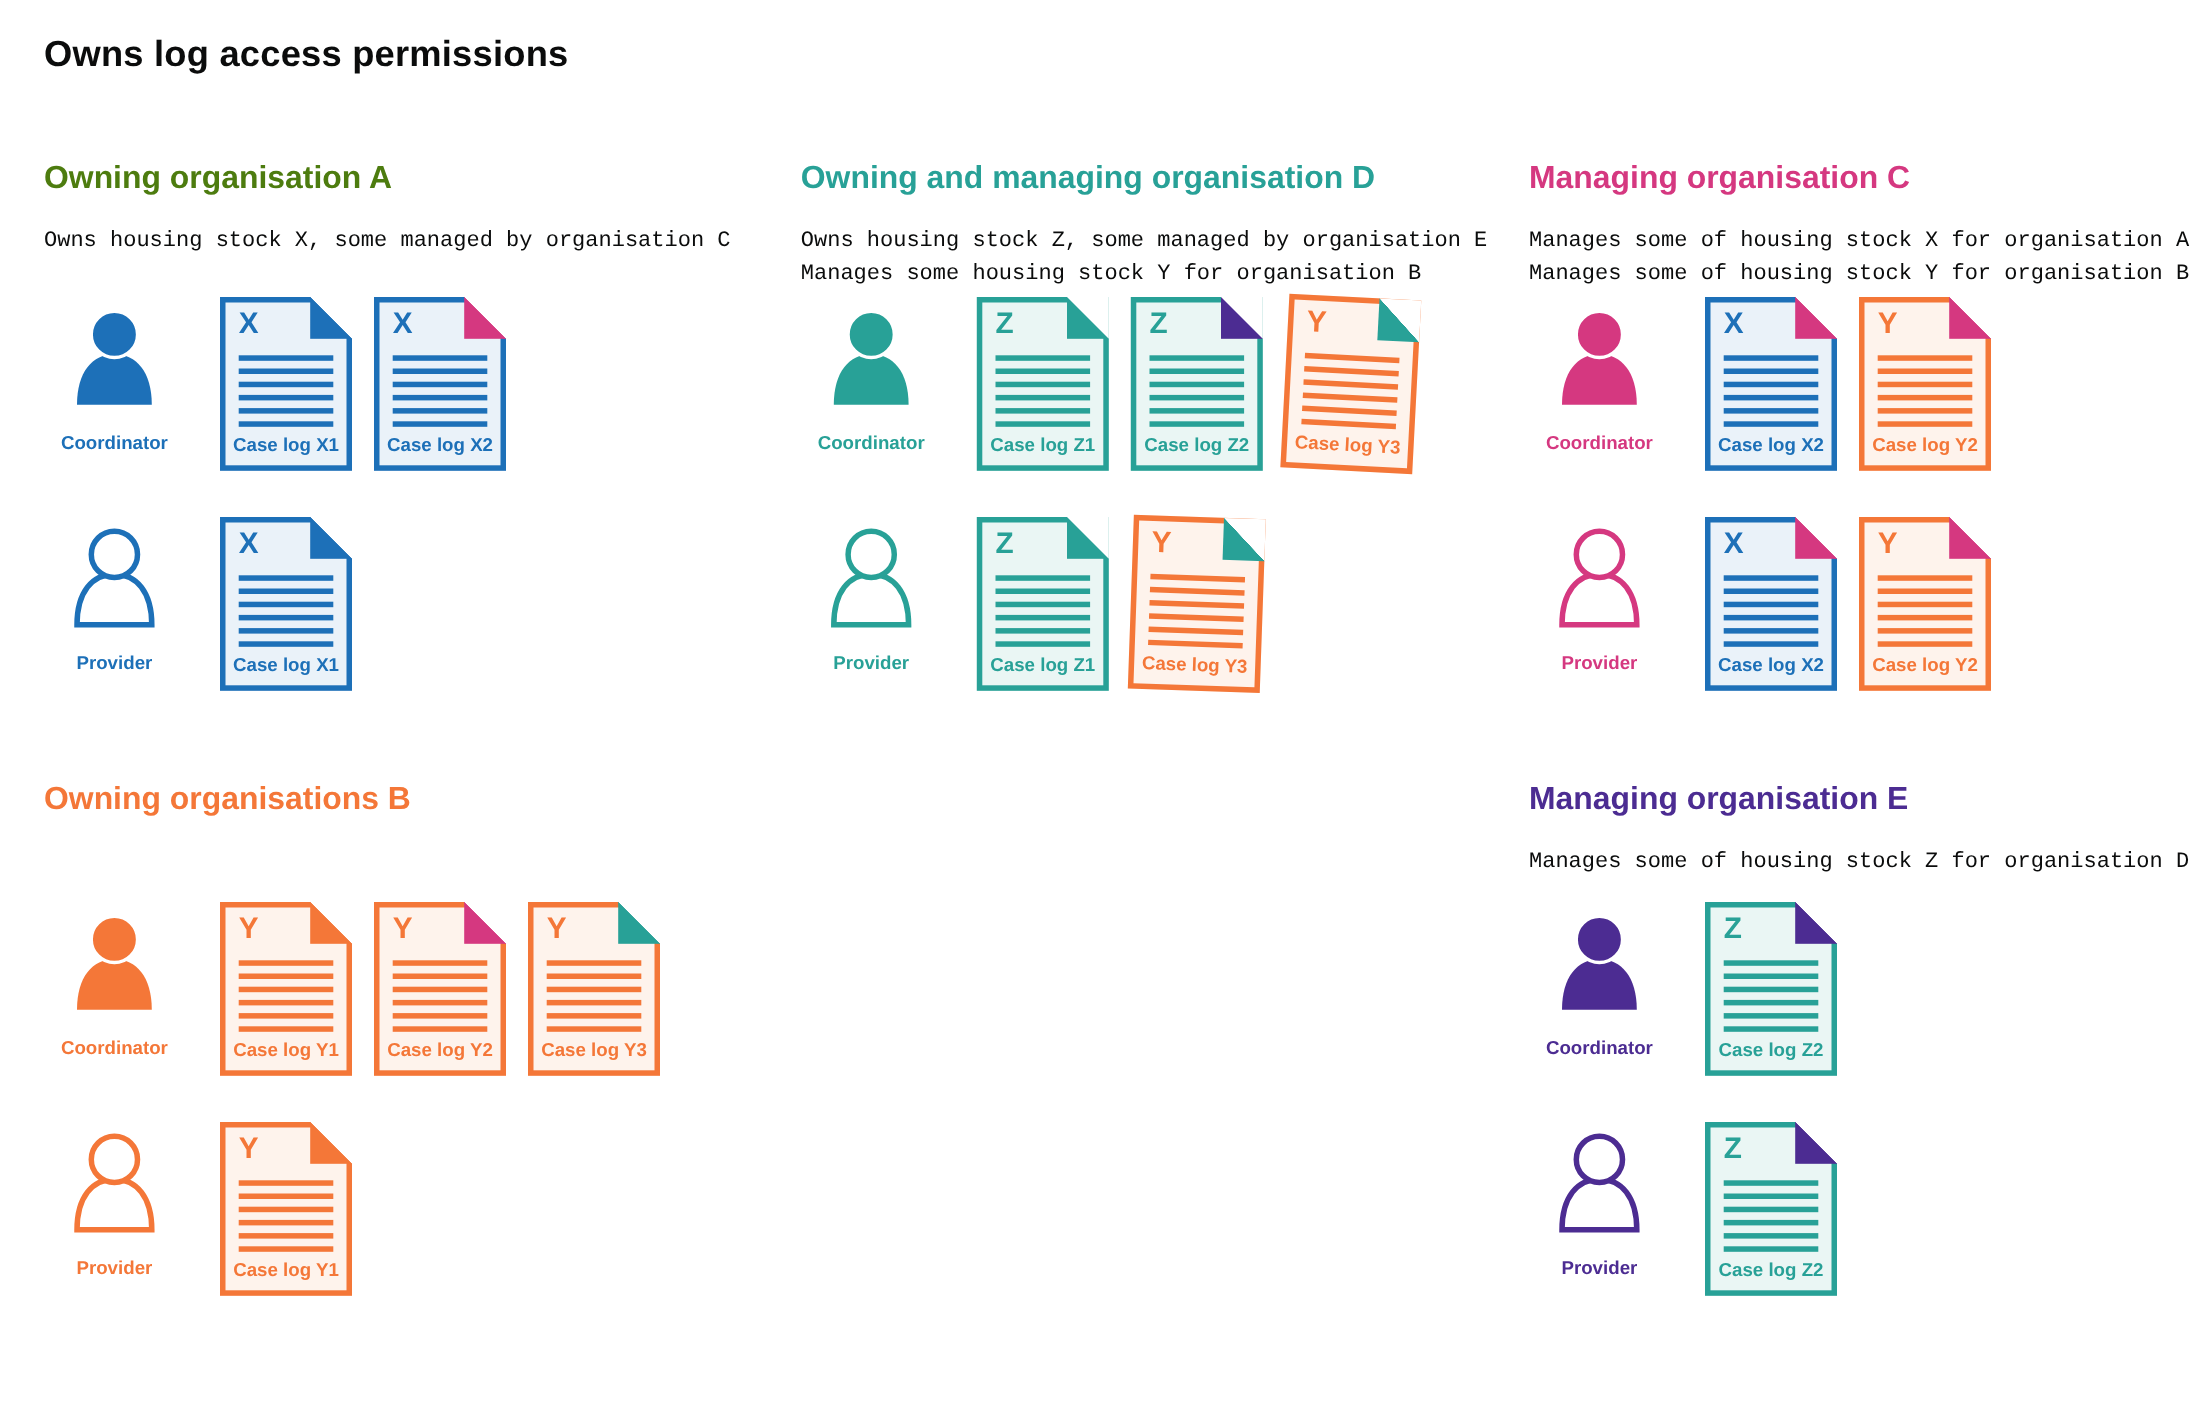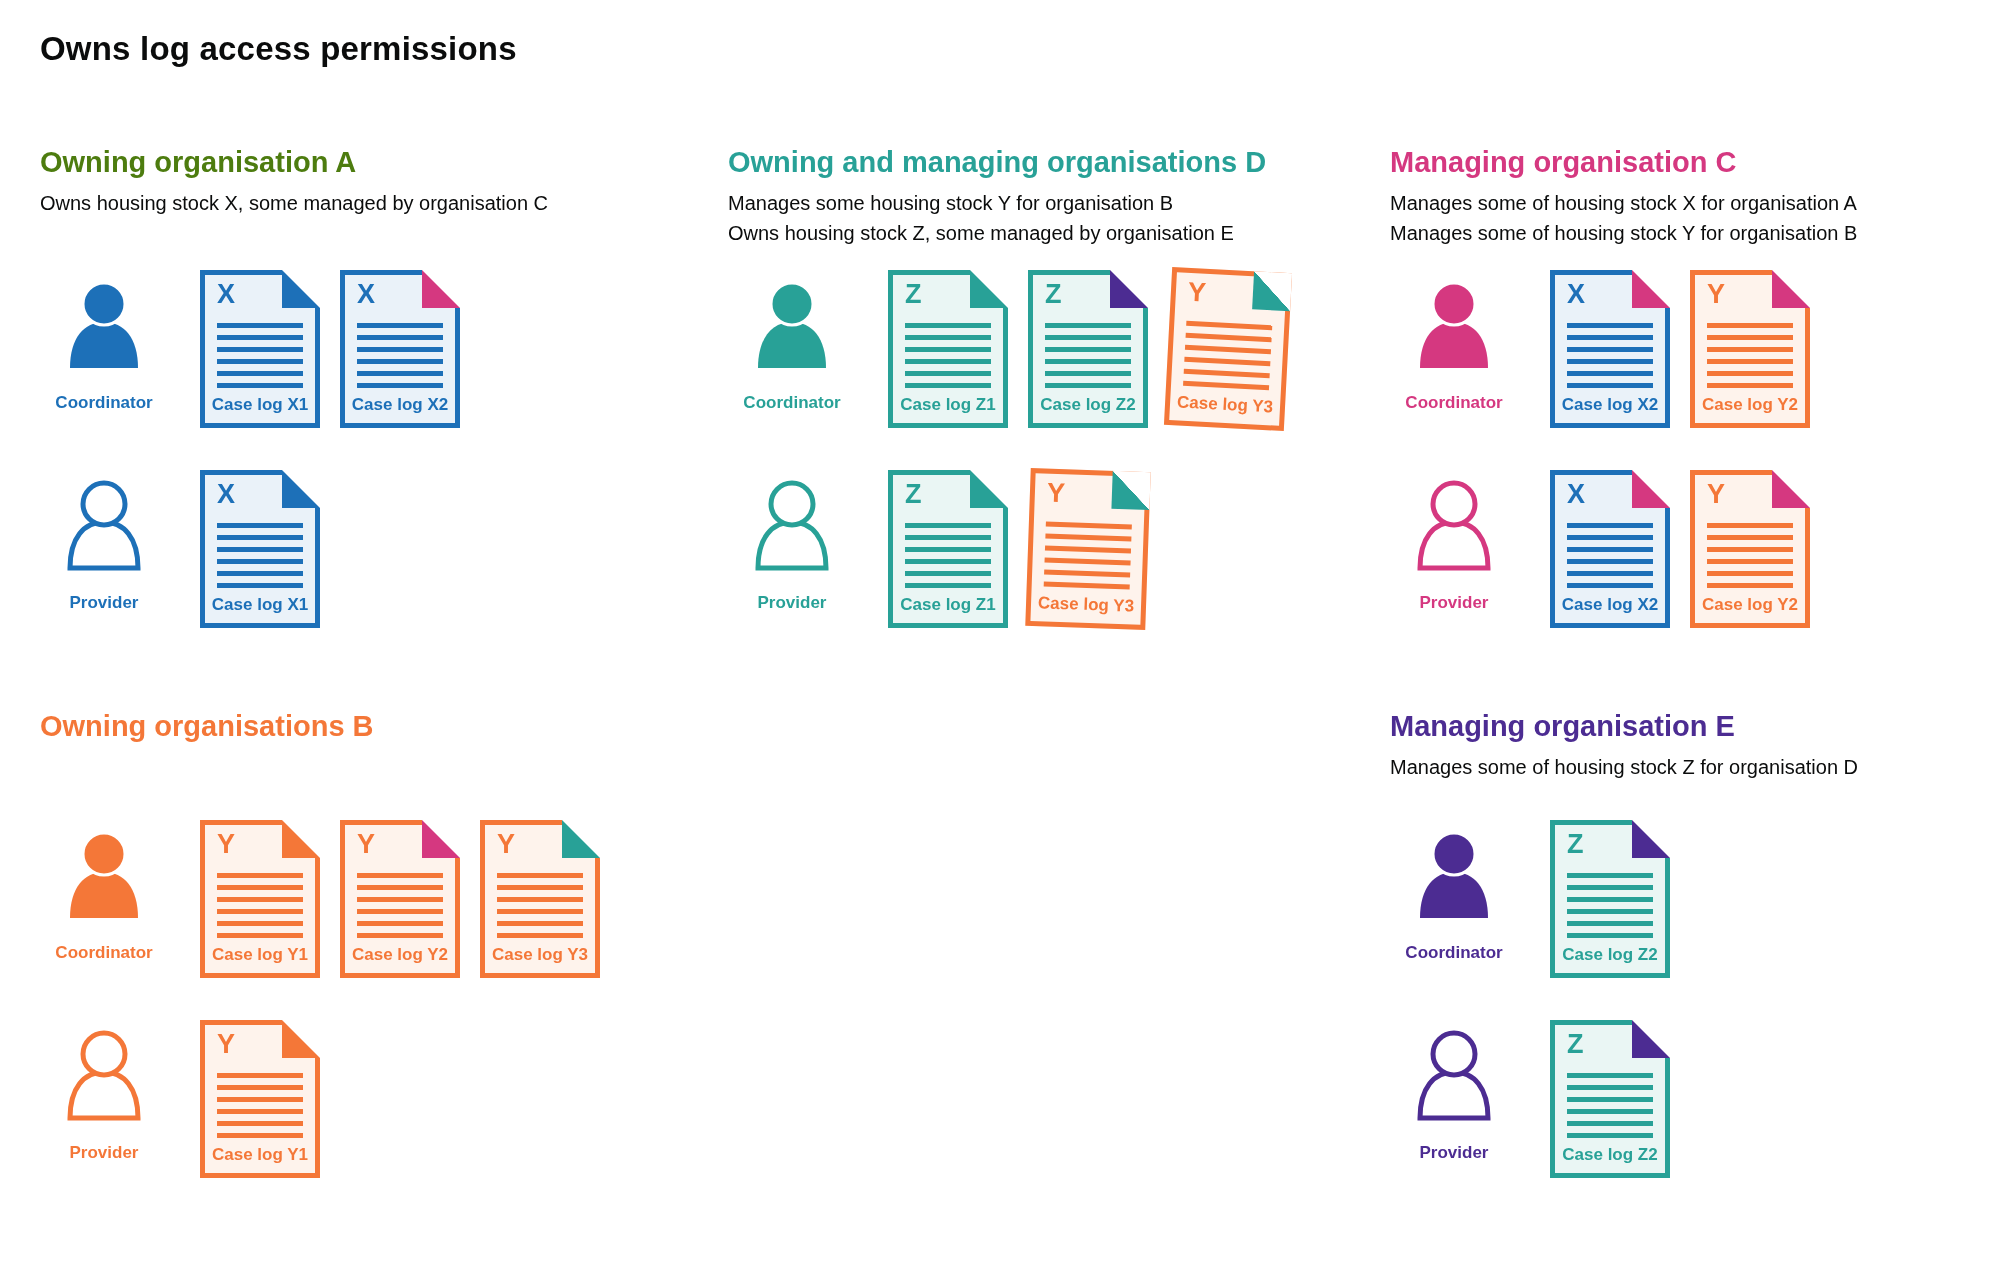--- a/index.html
+++ b/index.html
@@ -23,21 +23,21 @@
   .org-section {
     position: absolute;
     width: 665px;
   }
   .section-heading {
     margin: 0;
     font-size: 29px;
     font-weight: bold;
     line-height: 36px;
   }
-  .section-desc { margin-top: 8px; }
+  .section-desc { margin-top: 25px; font-family: Liberation Mono, monospace; }
   .desc-line {
     font-size: 20px;
     line-height: 30px;
     color: #0b0c0c;
   }
   .person {
     position: absolute;
     width: 140px;
     text-align: center;
   }
@@ -157,24 +157,24 @@
           <span class="doc-line" style="display: block;"></span>
           <span class="doc-line" style="display: block;"></span>
           <span class="doc-line" style="display: block;"></span>
           <span class="doc-line" style="display: block;"></span>
         </span>
     <span class="doc-fold"></span>
     <span class="doc-label">Case log X1</span>
   </div>
     </div>
     <div class="org-section" style="left: 728px; top: 144px;">
-    <h2 class="section-heading" style="color: rgb(40, 161, 151);">Owning and managing organisations D</h2>
+    <h2 class="section-heading" style="color: rgb(40, 161, 151);">Owning and managing organisation D</h2>
     <div class="section-desc">
+        <div class="desc-line">Owns housing stock Z, some managed by organisation E</div>
         <div class="desc-line">Manages some housing stock Y for organisation B</div>
-        <div class="desc-line">Owns housing stock Z, some managed by organisation E</div>
       </div>
   <div class="person" style="left: -6px; top: 136px; color: rgb(40, 161, 151);">
         <svg viewBox="0 0 80 91" aria-hidden="true">
     <path d="M6,88 C6,58 20,42 40,42 C60,42 74,58 74,88 Z" fill="currentColor"></path>
     <circle cx="40" cy="24" r="21" fill="currentColor" stroke="#ffffff" stroke-width="3"></circle>
   </svg>
     <span class="person-label">Coordinator</span>
   </div>
       <div class="doc" style="left: 160px; top: 126px; --c: #28a197; --bg: #eaf6f4; --fold: #28a197;">
     <span class="doc-letter">Z</span>

